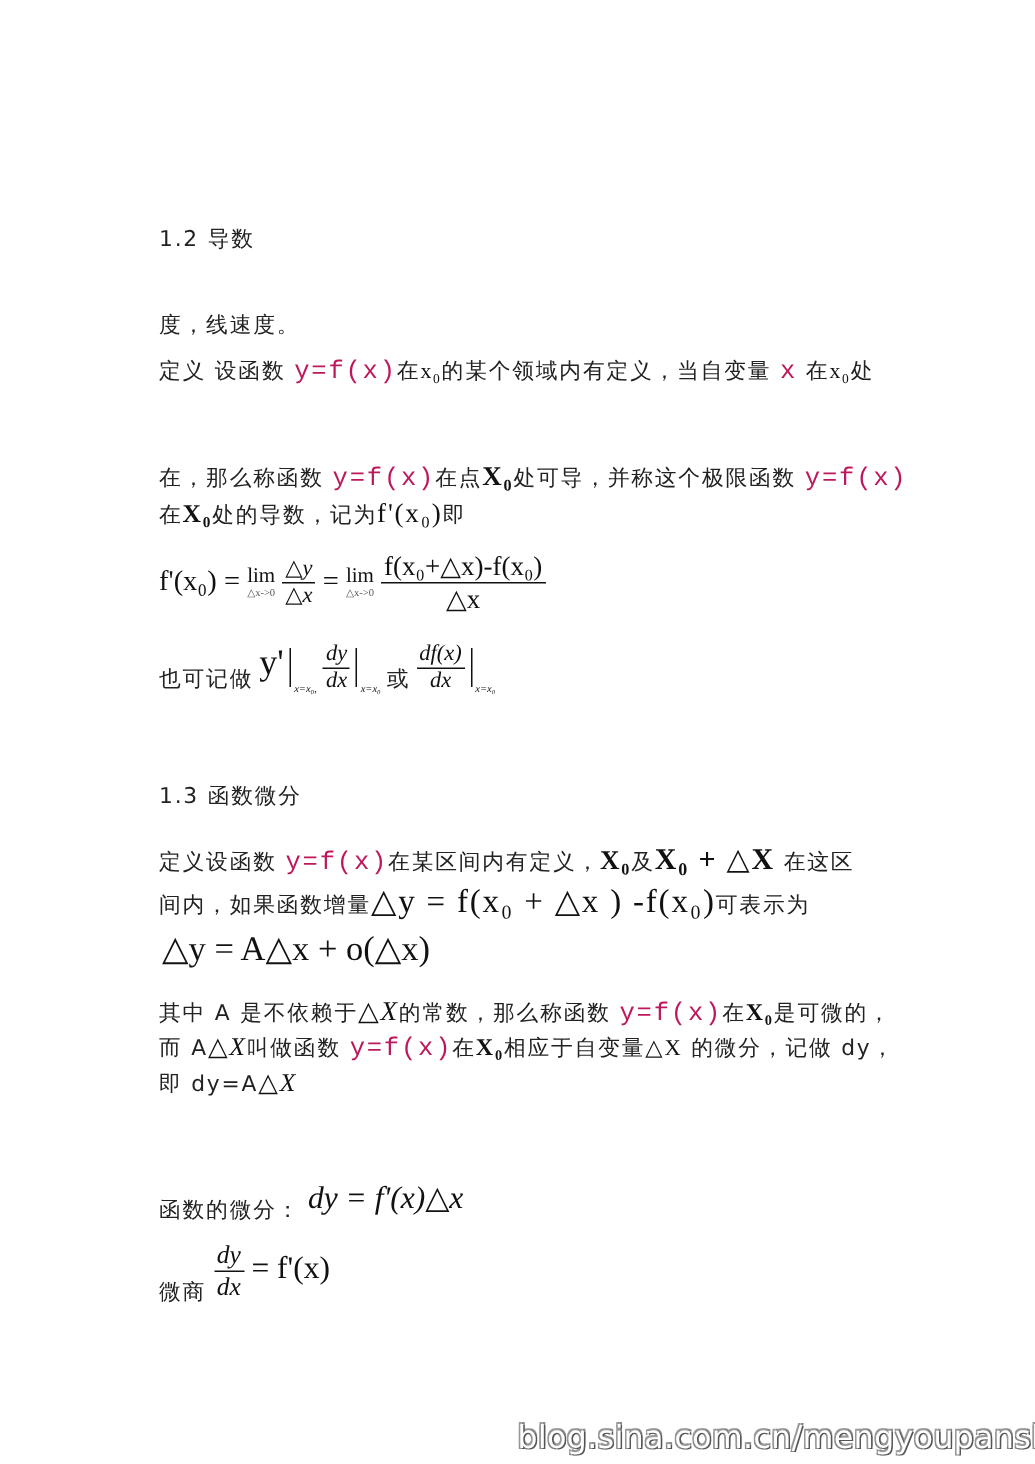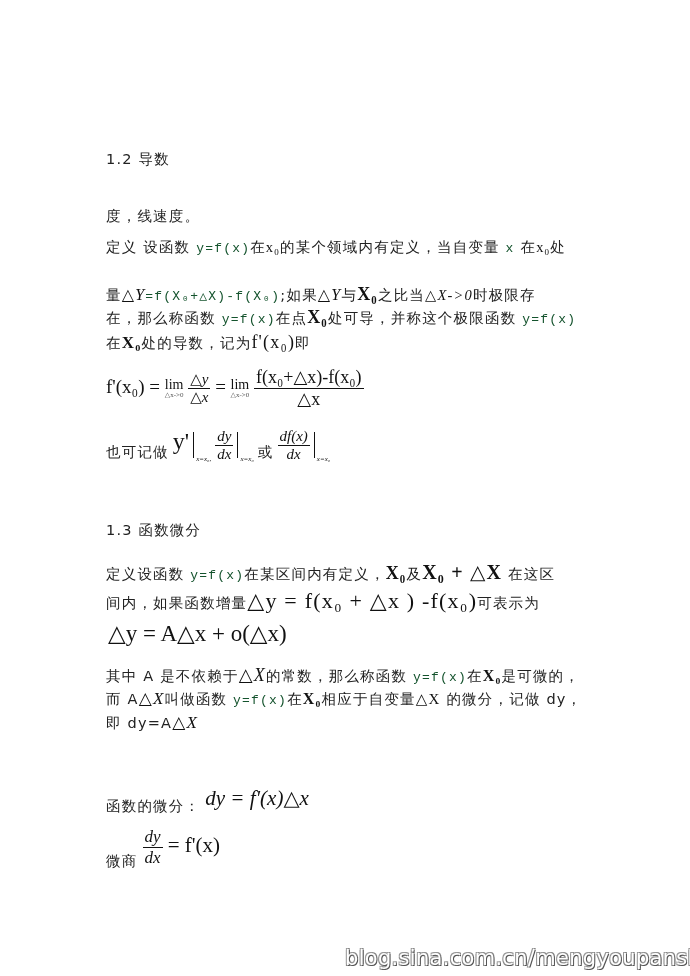--- a/index.html
+++ b/index.html
@@ -1,21 +1,21 @@
 <!DOCTYPE html>
 <html><head>
 <meta charset="utf-8">
 <style>
   html, body { margin: 0; padding: 0; background: #ffffff; }
   body { width: 690px; height: 976px; position: relative; overflow: hidden;
          font-family: "DejaVu Serif", "Liberation Serif", serif; color: #1a1a1a; }
   .page { position: absolute; left: 0; top: 0; width: 690px; height: 976px; background: #fff; }
   .abs { position: absolute; white-space: nowrap; }
   .cjk { font-family: "DejaVu Sans", "Liberation Sans", sans-serif; font-size: 14.5px; letter-spacing: 1.2px; color: #222; }
-  .mono { font-family: "Liberation Mono", "DejaVu Sans Mono", monospace; font-size: 13px; color: #14532d; }
+  .mono { font-family: "Liberation Mono", "DejaVu Sans Mono", monospace; font-size: 17px; color: #be185d; }
   .m { font-family: "Liberation Serif", "DejaVu Serif", serif; color: #111; }
   .it { font-style: italic; }
   .sub { font-size: 9px; vertical-align: -3px; }
   .tiny { font-size: 7px; }
   .frac { display: inline-block; vertical-align: middle; text-align: center; }
   .frac .num { display: block; border-bottom: 1px solid #111; padding: 0 2px; line-height: 1.1; }
   .frac .den { display: block; line-height: 1.15; }
   .lim { display: inline-block; vertical-align: middle; text-align: center; line-height: 1; }
   .lim .l { display: block; font-size: 14px; }
   .lim .u { display: block; font-size: 7px; color: #555; }
@@ -30,23 +30,20 @@
 
   <div class="abs cjk" style="left:106px;top:150px;">1.2 导数</div>
 
   <div class="abs cjk" style="left:106px;top:207px;">度，线速度。</div>
 
   <div class="abs cjk" style="left:106px;top:238px;">
     <span>定义 设函数 </span><span class="mono">y=f(x)</span><span>在</span><span class="m"><span>x</span><span class="sub">0</span></span><span>的某个领域内有定义，当自变量 </span><span class="mono">x</span><span> 在</span><span class="m">x<span class="sub">0</span></span><span>处</span>
   </div>
 
 
-  <div class="abs cjk" style="left:106px;top:284px;">
-    <span>量</span><span class="m it" style="font-size:16px">△Y</span><span class="mono">=f(X₀+△X)-f(X₀)</span><span>;如果</span><span class="m it" style="font-size:16px">△Y</span><span>与</span><span class="m" style="font-size:18px;font-weight:bold">X₀</span><span>之比当</span><span class="m it">△X-&gt;0</span><span>时极限存</span>
-  </div>
 
   <div class="abs cjk" style="left:106px;top:307px;">
     <span>在，那么称函数 </span><span class="mono">y=f(x)</span><span>在点</span><span class="m" style="font-size:18px;font-weight:bold">X₀</span><span>处可导，并称这个极限函数 </span><span class="mono">y=f(x)</span>
   </div>
 
   <div class="abs cjk" style="left:106px;top:332px;">
     <span>在</span><span class="m" style="font-size:17px;font-weight:bold">X₀</span><span>处的导数，记为</span><span class="m" style="font-size:18px">f'(x₀)</span><span>即</span>
   </div>
 
   <div class="abs m" style="left:106px;top:368px;font-size:19px;">

